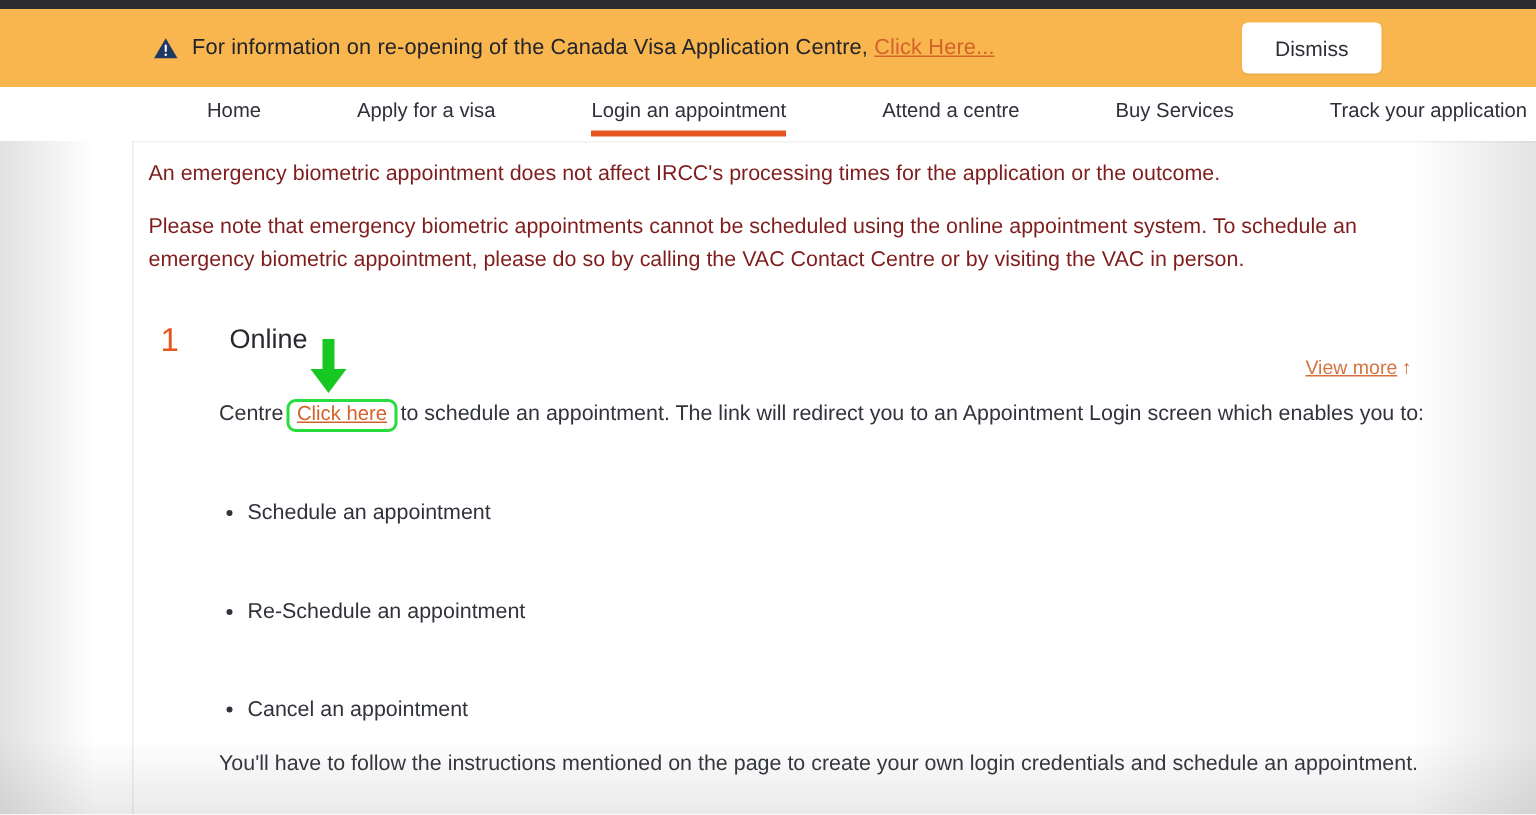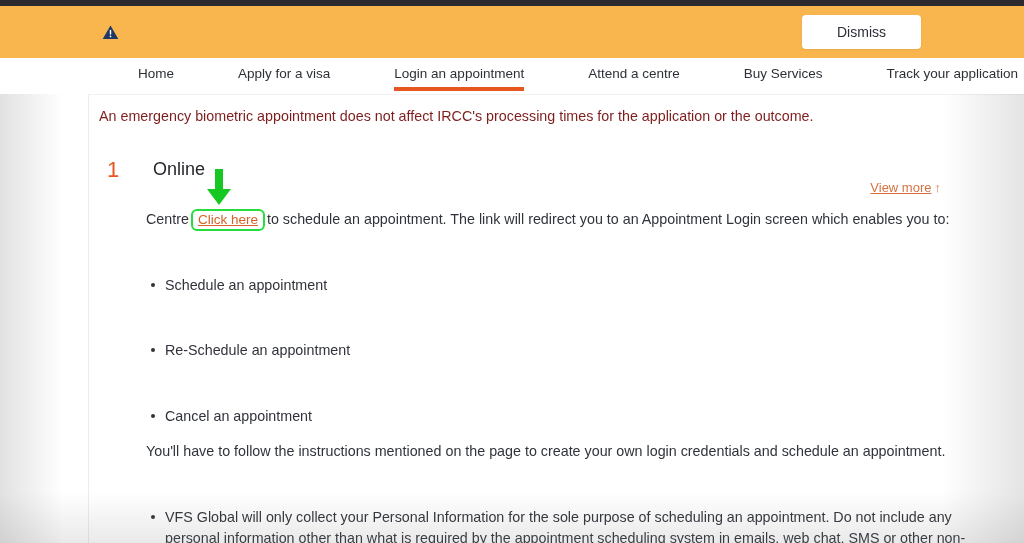--- a/index.html
+++ b/index.html
@@ -66,21 +66,21 @@
     cursor: pointer;
   }
   .dismiss-btn {
     position: absolute;
     right: 103px;
     top: 50%;
     transform: translateY(-50%);
     background: #ffffff;
     border: none;
     border-radius: 4px;
-    padding: 9px 35px;
+    padding: 9px 22px;
     font-family: "Liberation Sans", sans-serif;
     font-size: 14px;
     color: #2c2f36;
     cursor: pointer;
     box-shadow: 0 1px 2px rgba(0,0,0,0.08);
   }
 
   
   .navbar {
     position: absolute;
@@ -281,39 +281,44 @@
 
   <div class="top-strip"></div>
 
   <div class="alert-banner">
     <div class="alert-inner">
       <svg class="warning-icon" viewBox="0 0 24 24">
         <path d="M12 2 L23 21 L1 21 Z" fill="#1f3864"></path>
         <rect x="11" y="8" width="2" height="7" rx="1" fill="#ffffff"></rect>
         <circle cx="12" cy="17.6" r="1.2" fill="#ffffff"></circle>
       </svg>
+      <span class="alert-text">
+        <span>For information on re-opening of the Canada Visa Application Centre,</span>
+        <span class="alert-link">Click Here...</span>
+      </span>
     </div>
     <button class="dismiss-btn">Dismiss</button>
   </div>
 
   <div class="navbar">
     <div class="nav-list">
       <div class="nav-item">Home</div>
       <div class="nav-item">Apply for a visa</div>
       <div class="nav-item active">Login an appointment</div>
       <div class="nav-item">Attend a centre</div>
       <div class="nav-item">Buy Services</div>
       <div class="nav-item">Track your application</div>
     </div>
   </div>
 
   <div class="content-card">
     <div class="content-body">
 
       <p class="para">An emergency biometric appointment does not affect IRCC's processing times for the application or the outcome.</p>
+      <p class="para">Please note that emergency biometric appointments cannot be scheduled using the online appointment system. To schedule an emergency biometric appointment, please do so by calling the VAC Contact Centre or by visiting the VAC in person.</p>
 
       <div class="section-head">
         <span class="section-num">1</span>
         <span class="section-title">Online</span>
         <span class="view-more">
           <span class="vm-label">View more</span><span class="vm-arrow">↑</span>
         </span>
       </div>
 
       <div class="section-body">

